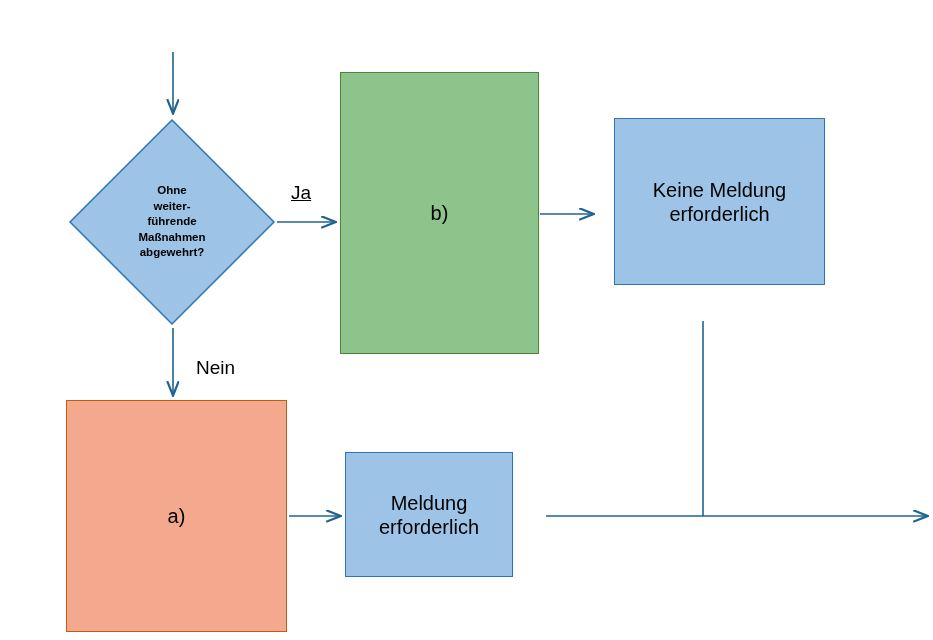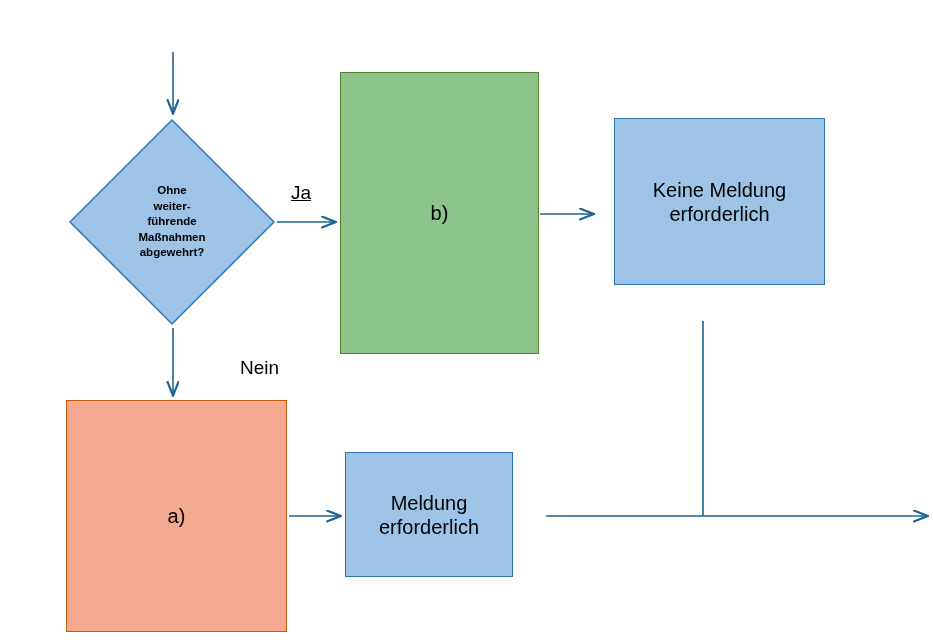--- a/index.html
+++ b/index.html
@@ -116,21 +116,20 @@
     background: transparent;
   }
   #label-ja {
     left: 291px;
     top: 182px;
     text-decoration: underline;
   }
   #label-nein {
     left: 196px;
     top: 357px;
-    margin-left: 44px;
   }
   svg#edges {
     position: absolute;
     left: 0;
     top: 0;
     width: 933px;
     height: 640px;
     pointer-events: none;
   }
 </style>

